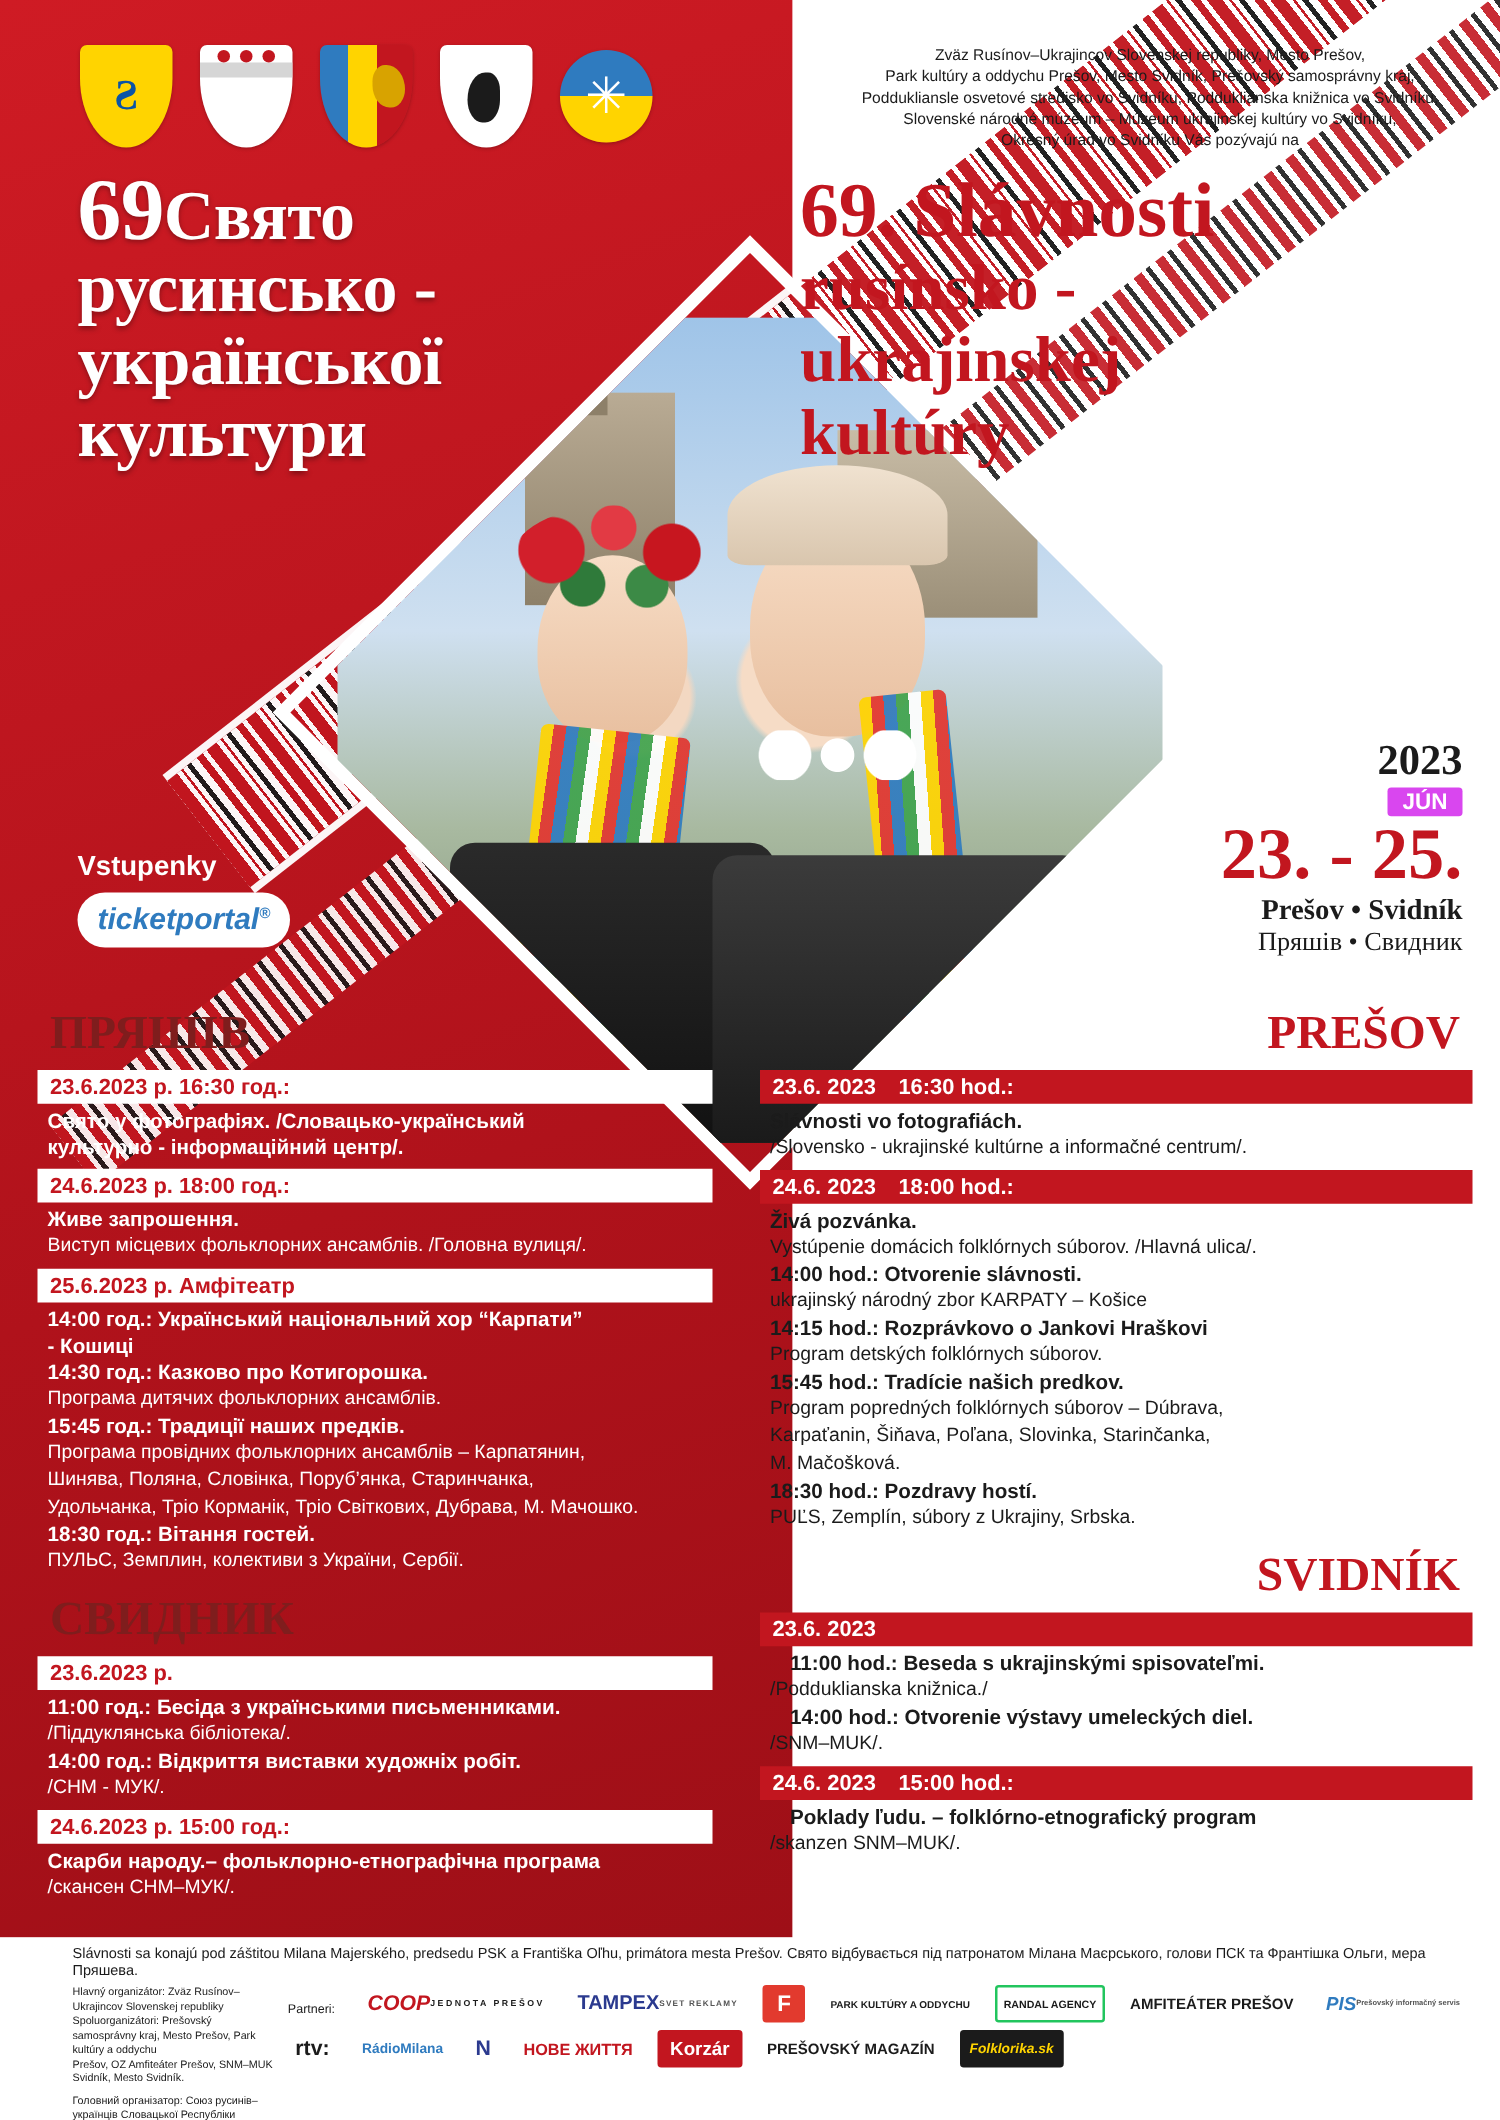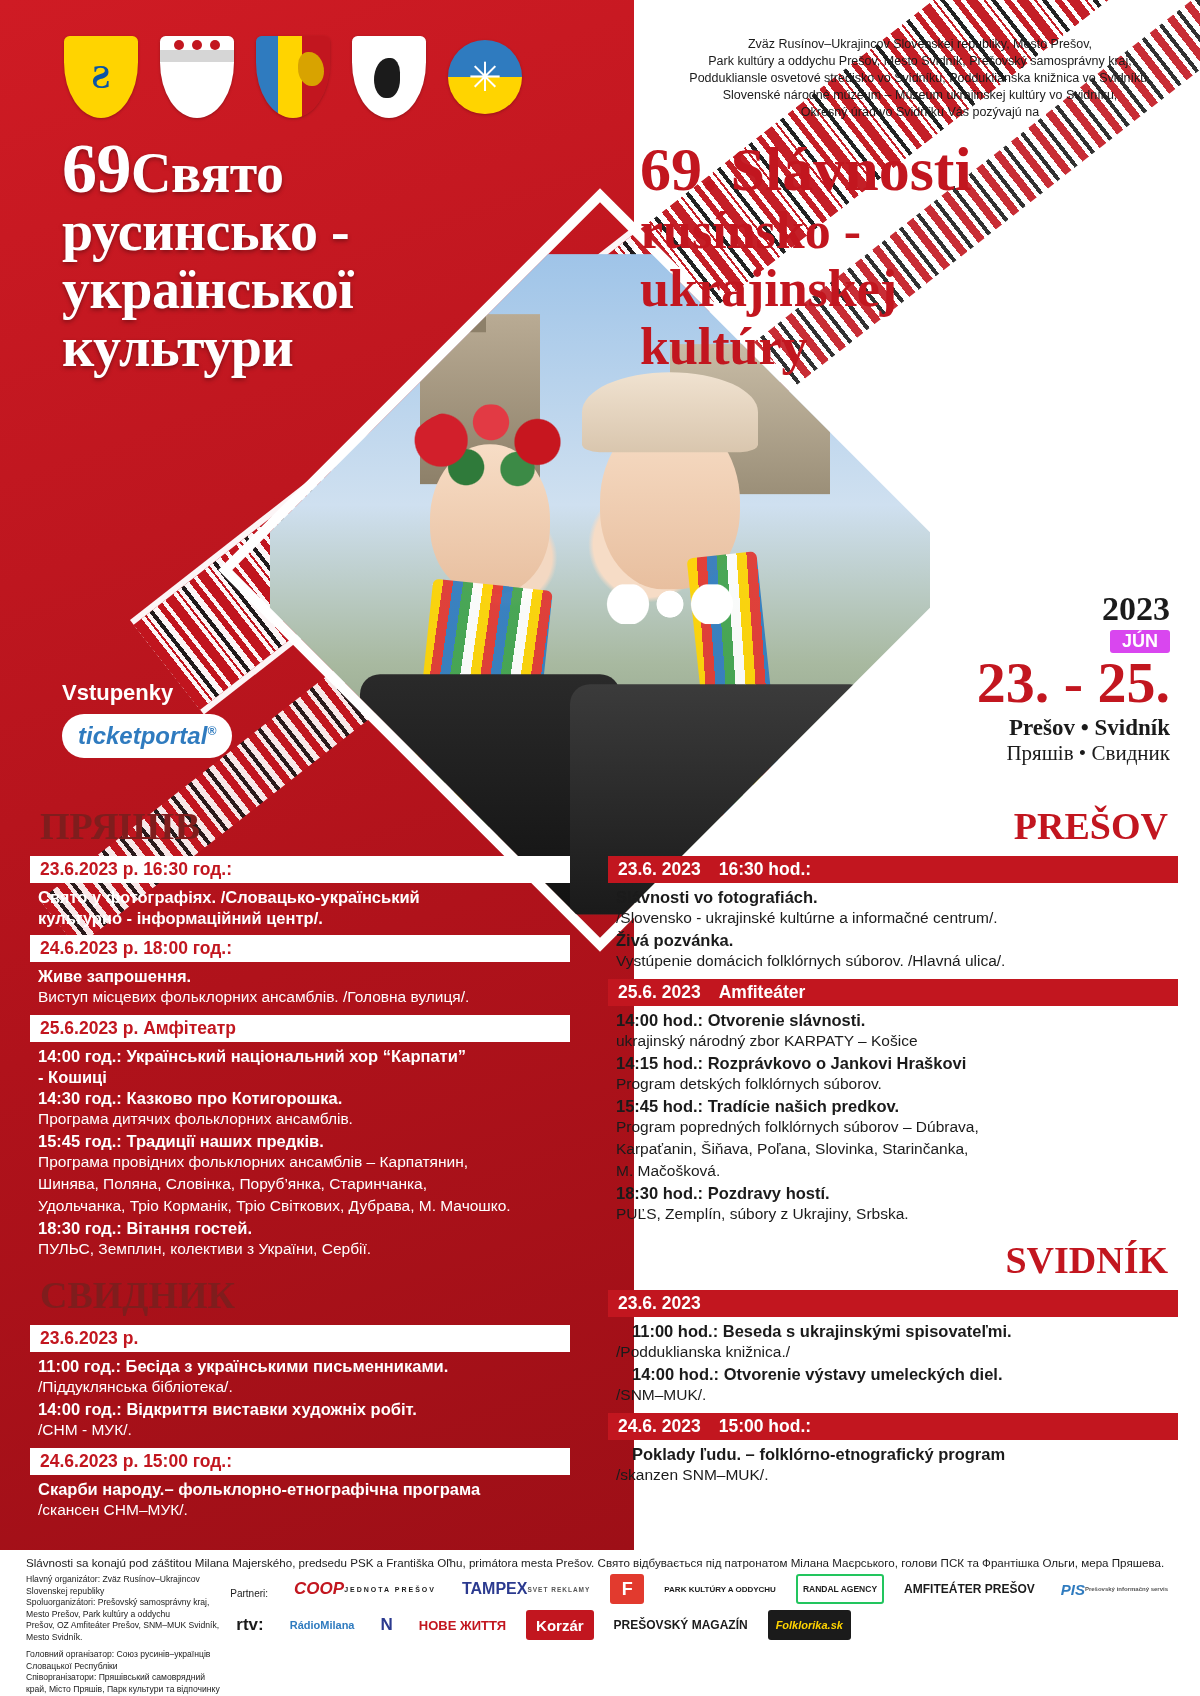--- a/index.html
+++ b/index.html
@@ -188,21 +188,21 @@
     background:#c2161f; color:#fff; font-weight:bold; font-size: 17.5px;
     padding: 3px 8px 3px 10px; margin-bottom: 4px;
   }
   .hdr-right .sp { display:inline-block; width:18px; }
   .line-b { font-weight: bold; font-size: 16.5px; line-height: 21px; padding: 0 6px 0 8px; }
   .line-n { font-weight: normal; font-size: 15.5px; line-height: 20px; padding: 0 6px 2px 8px; }
   .col-right .line-b { color:#1b1b1b; }
   .col-right .line-n { color:#1b1b1b; }
   .indent { padding-left: 24px; }
   
-  .footer { position:absolute; left:0; top:1550px; width:1200px; height:146px; background:#fff; z-index: 8; }
+  .footer { position:absolute; left:0; top:1550px; width:1200px; height:146px; background:#fff; z-index: 8; padding-left: 32px; }
   .footer-top {
     font-size: 11.6px; color:#1b1b1b; padding: 6px 26px 4px 26px; line-height: 14px;
   }
   .footer-cols { display:flex; padding: 0 26px; gap: 10px; }
   .fc-left { width: 420px; font-size: 8.6px; line-height: 11.5px; color:#1b1b1b; }
   .fc-left .rowt { margin-bottom: 6px; }
   .fc-right { flex:1; }
   .partner-label { font-size: 10px; color:#1b1b1b; display:inline-block; margin-right:6px; vertical-align: top; padding-top: 8px;}
   .logo-row { display:flex; align-items:center; gap: 14px; margin-bottom: 6px; flex-wrap: nowrap;}
   .logo {
@@ -349,24 +349,24 @@
   </div>
 
   <div class="col-right">
 
     <div class="city-sk">PREŠOV</div>
 
     <div class="hdr-right"><span>23.6. 2023</span><span class="sp"></span><span>16:30 hod.:</span></div>
     <div class="line-b">Slávnosti vo fotografiách.</div>
     <div class="line-n">/Slovensko - ukrajinské kultúrne a informačné centrum/.</div>
 
+    <div class="hdr-right" style="margin-top:6px;"><span>24.6. 2023</span><span class="sp"></span><span>18:00 hod.:</span></div>
     <div class="line-b">Živá pozvánka.</div>
     <div class="line-n">Vystúpenie domácich folklórnych súborov. /Hlavná ulica/.</div>
 
-    <div class="hdr-right" style="margin-top:6px;"><span>25.6. 2023</span><span class="sp"></span><span>Amfiteáter</span></div>
     <div class="line-b">14:00 hod.: Otvorenie slávnosti.</div>
     <div class="line-n">ukrajinský národný zbor KARPATY – Košice</div>
     <div class="line-b">14:15 hod.: Rozprávkovo o Jankovi Hraškovi</div>
     <div class="line-n">Program detských folklórnych súborov.</div>
     <div class="line-b">15:45 hod.: Tradície našich predkov.</div>
     <div class="line-n">Program popredných folklórnych súborov – Dúbrava,</div>
     <div class="line-n">Karpaťanin, Šiňava, Poľana, Slovinka, Starinčanka,</div>
     <div class="line-n">M. Mačošková.</div>
     <div class="line-b">18:30 hod.: Pozdravy hostí.</div>
     <div class="line-n">PUĽS, Zemplín, súbory z Ukrajiny, Srbska.</div>

